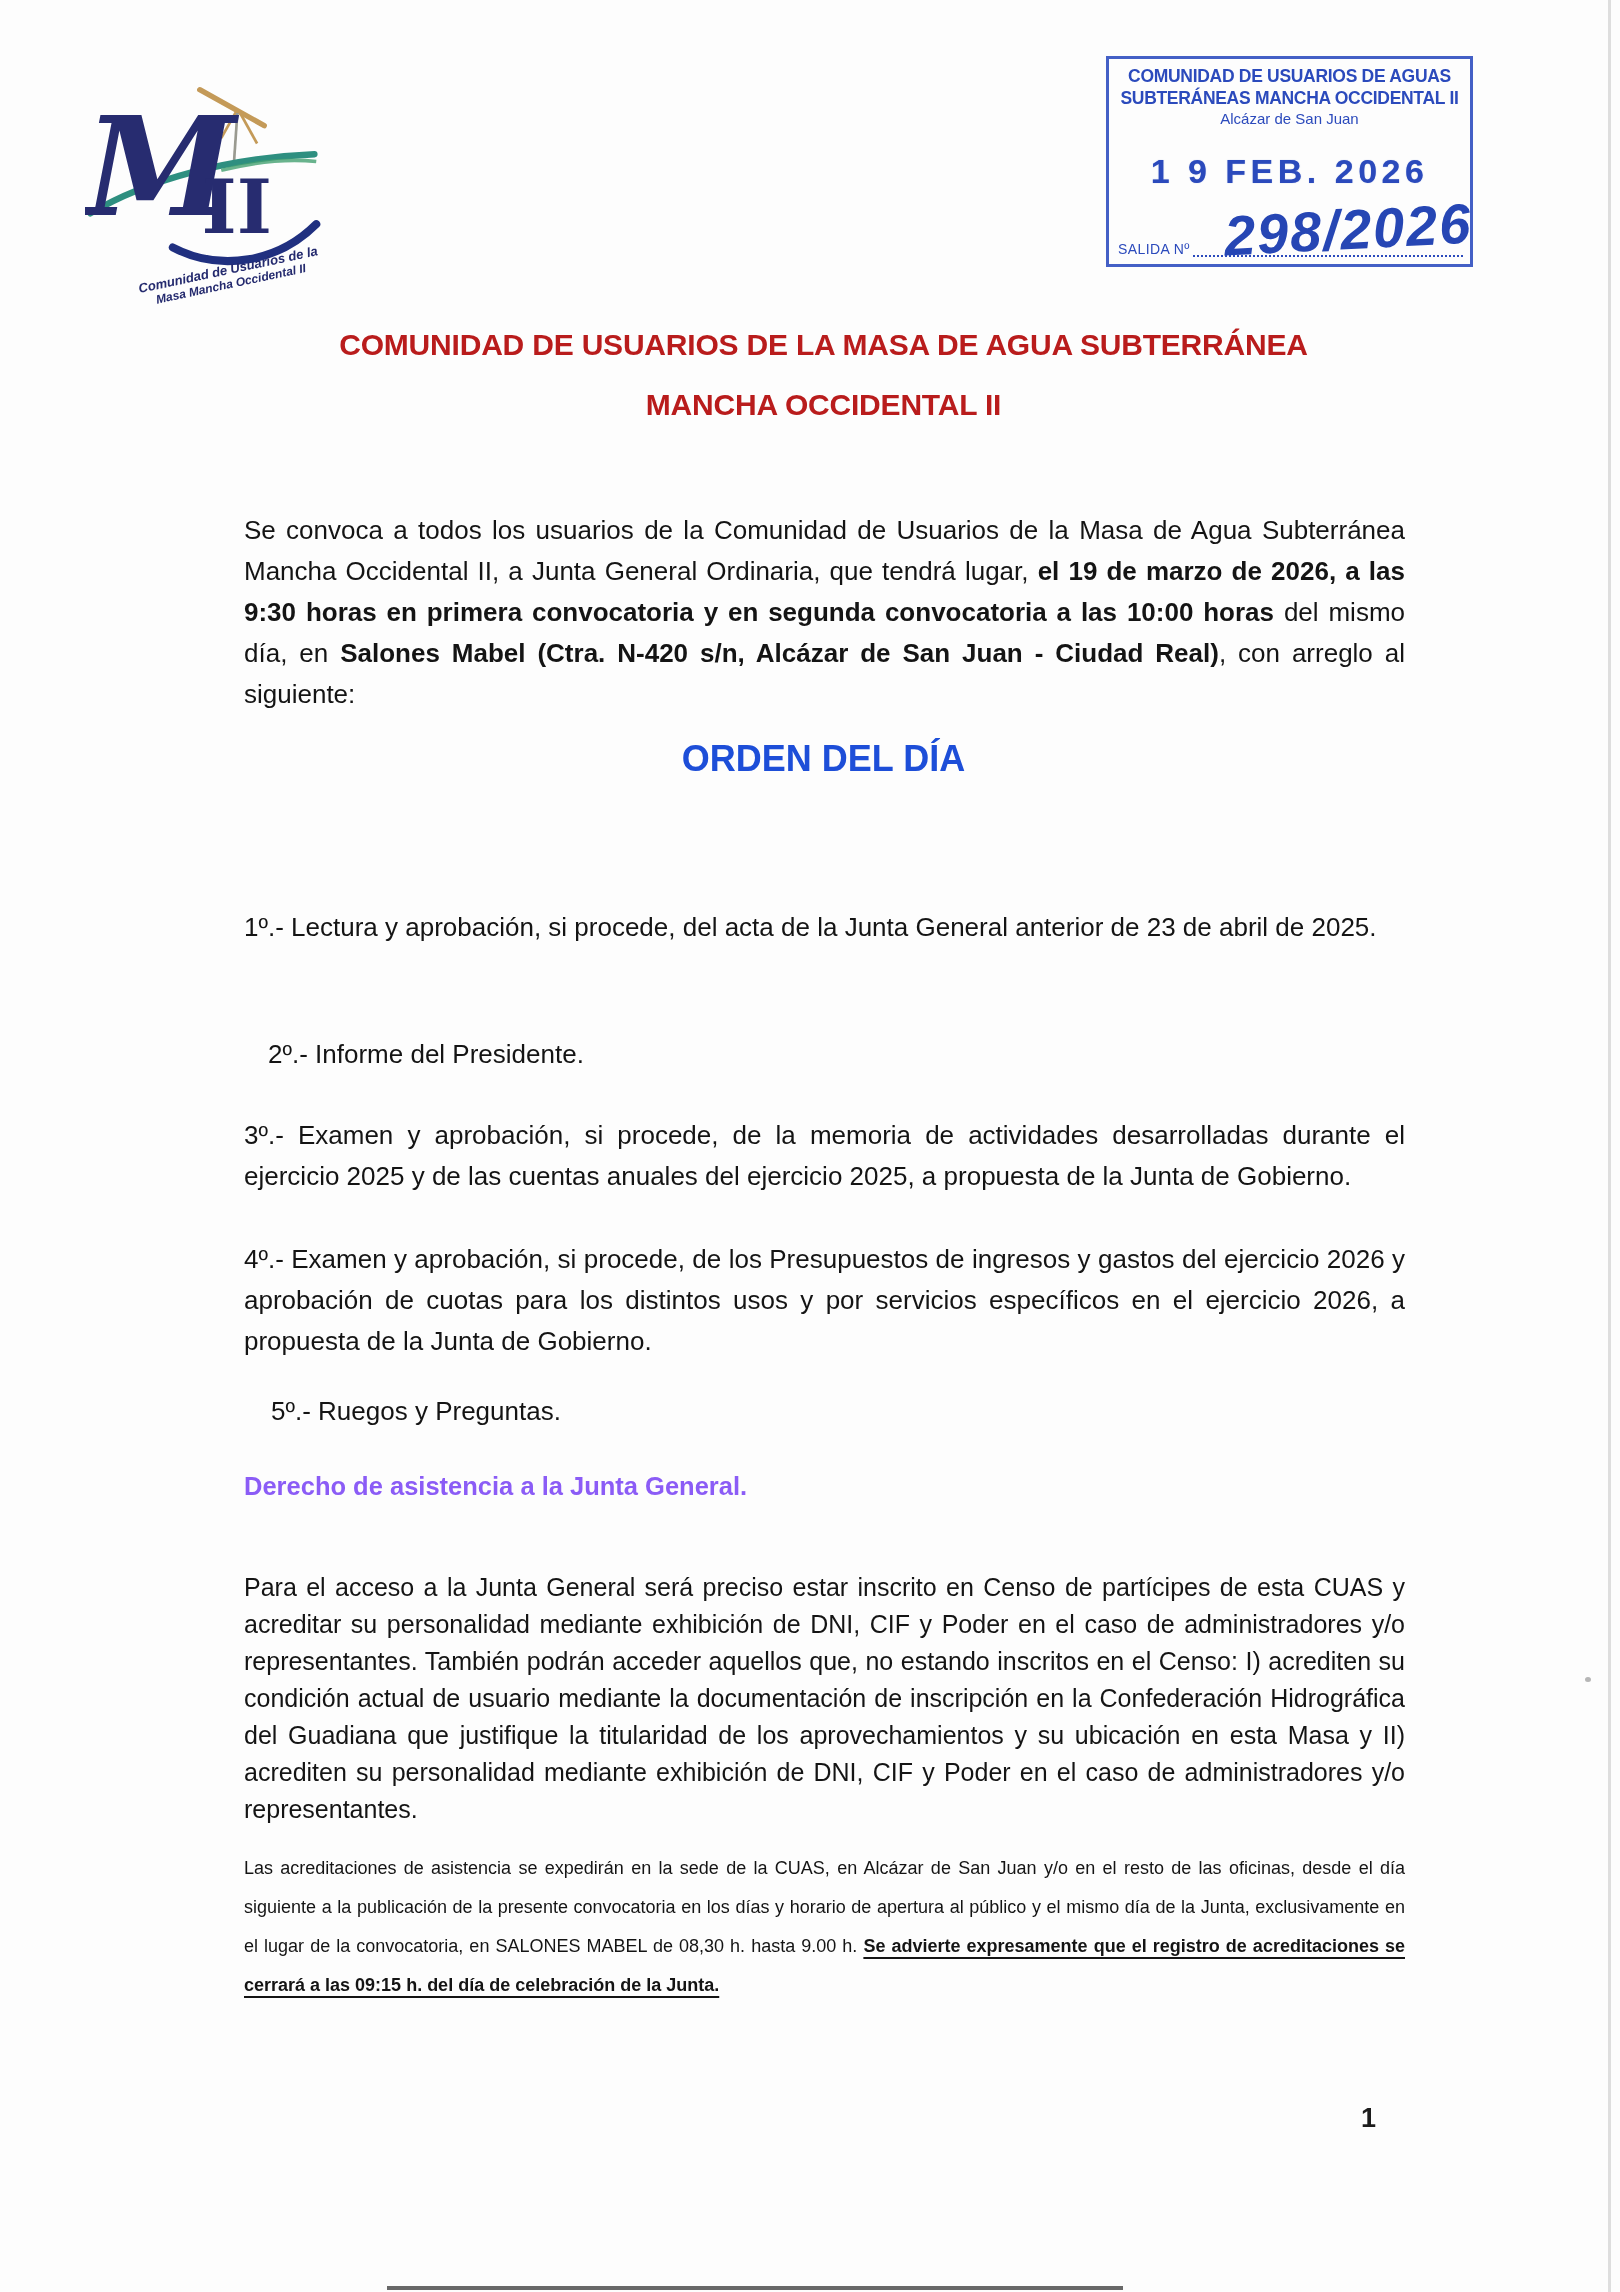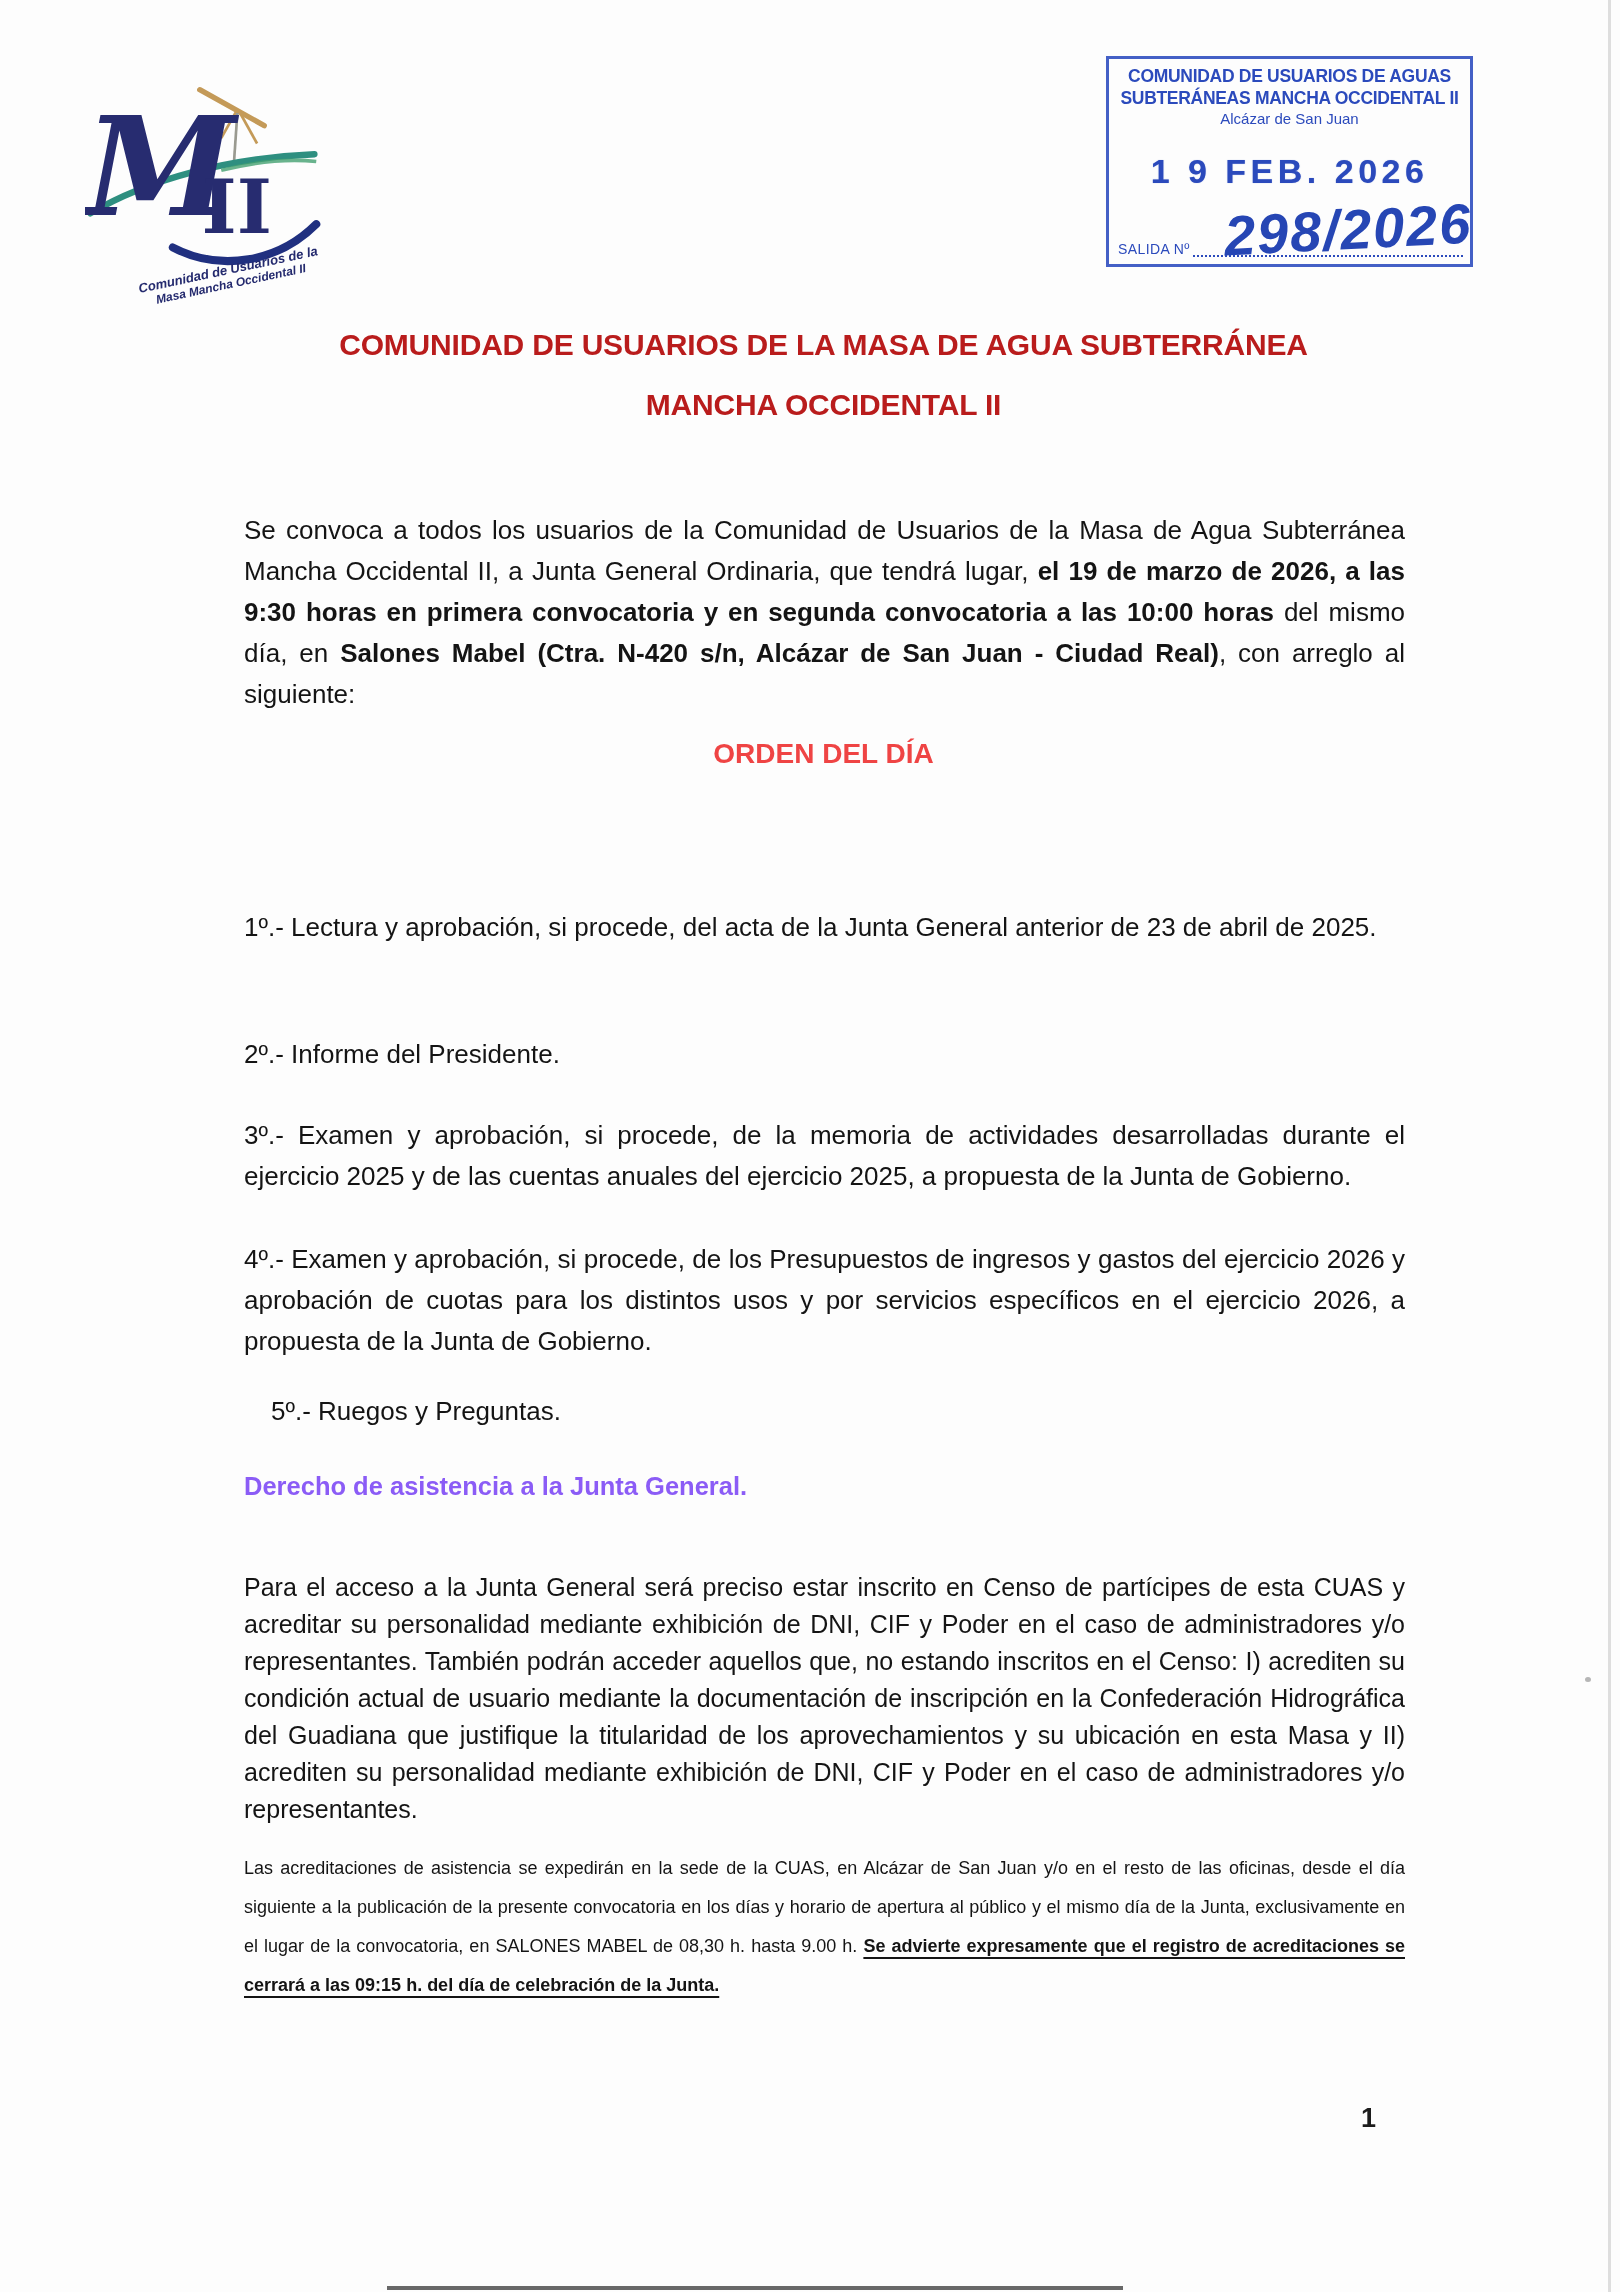--- a/index.html
+++ b/index.html
@@ -69,24 +69,24 @@
   }
   .para{
     position:absolute;left:244px;width:1161px;
     font-size:26px;line-height:41px;
     text-align:justify;
   }
   .para .b{font-weight:bold;}
   .intro{top:484px;}
   .agenda-heading{
     position:absolute;left:228px;top:738px;width:1191px;
-    text-align:center;font-weight:bold;font-size:28px;color:#ef4444;
+    text-align:center;font-weight:bold;font-size:36px;color:#1d4ed8;
   }
   .item1{top:881px;}
-  .item2{top:1008px;}
+  .item2{top:1008px;margin-left:24px;}
   .item3{top:1089px;}
   .item4{top:1213px;}
   .item5{top:1365px;margin-left:27px;}
   .att-heading{
     position:absolute;left:244px;top:1472px;width:1161px;
     font-weight:bold;font-size:25.5px;color:#8b5cf6;
   }
   .att-para1{top:1544px;font-size:25px;line-height:37px;}
   .att-para2{top:1831px;font-size:18px;line-height:39px;}
   .u{

